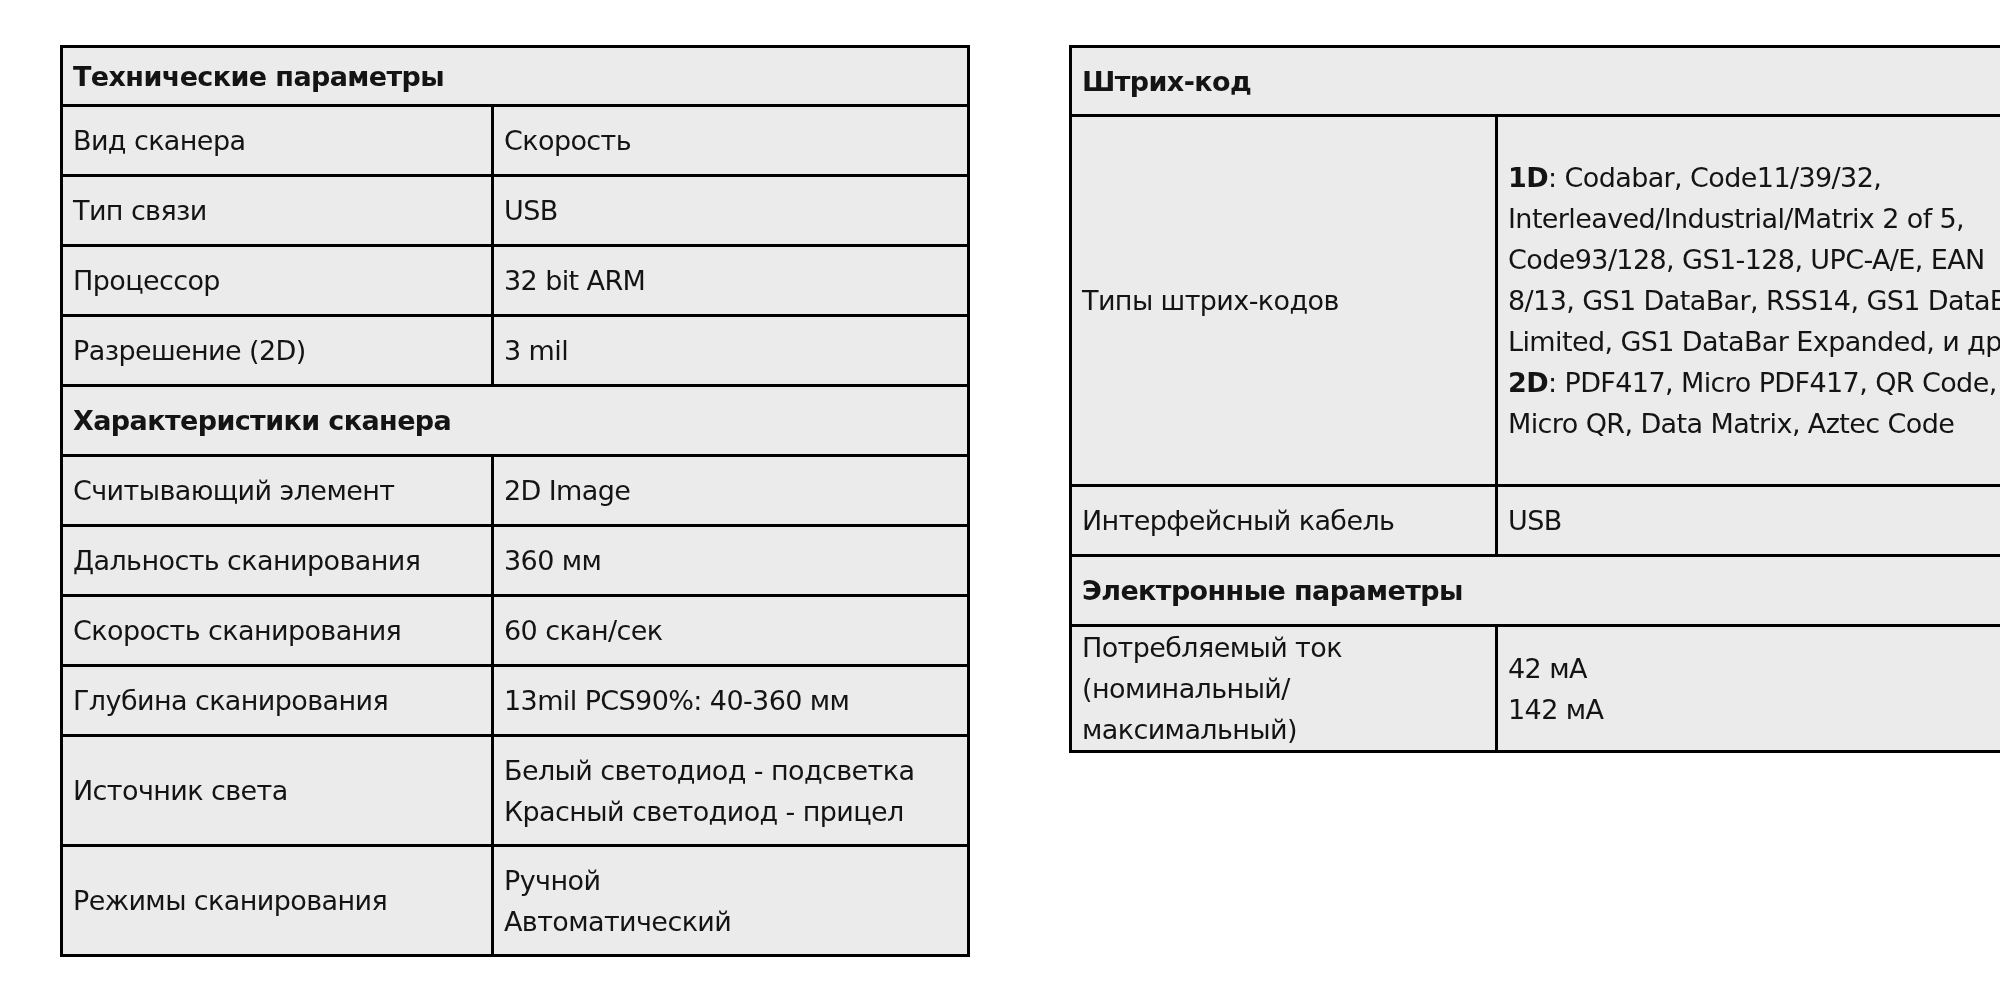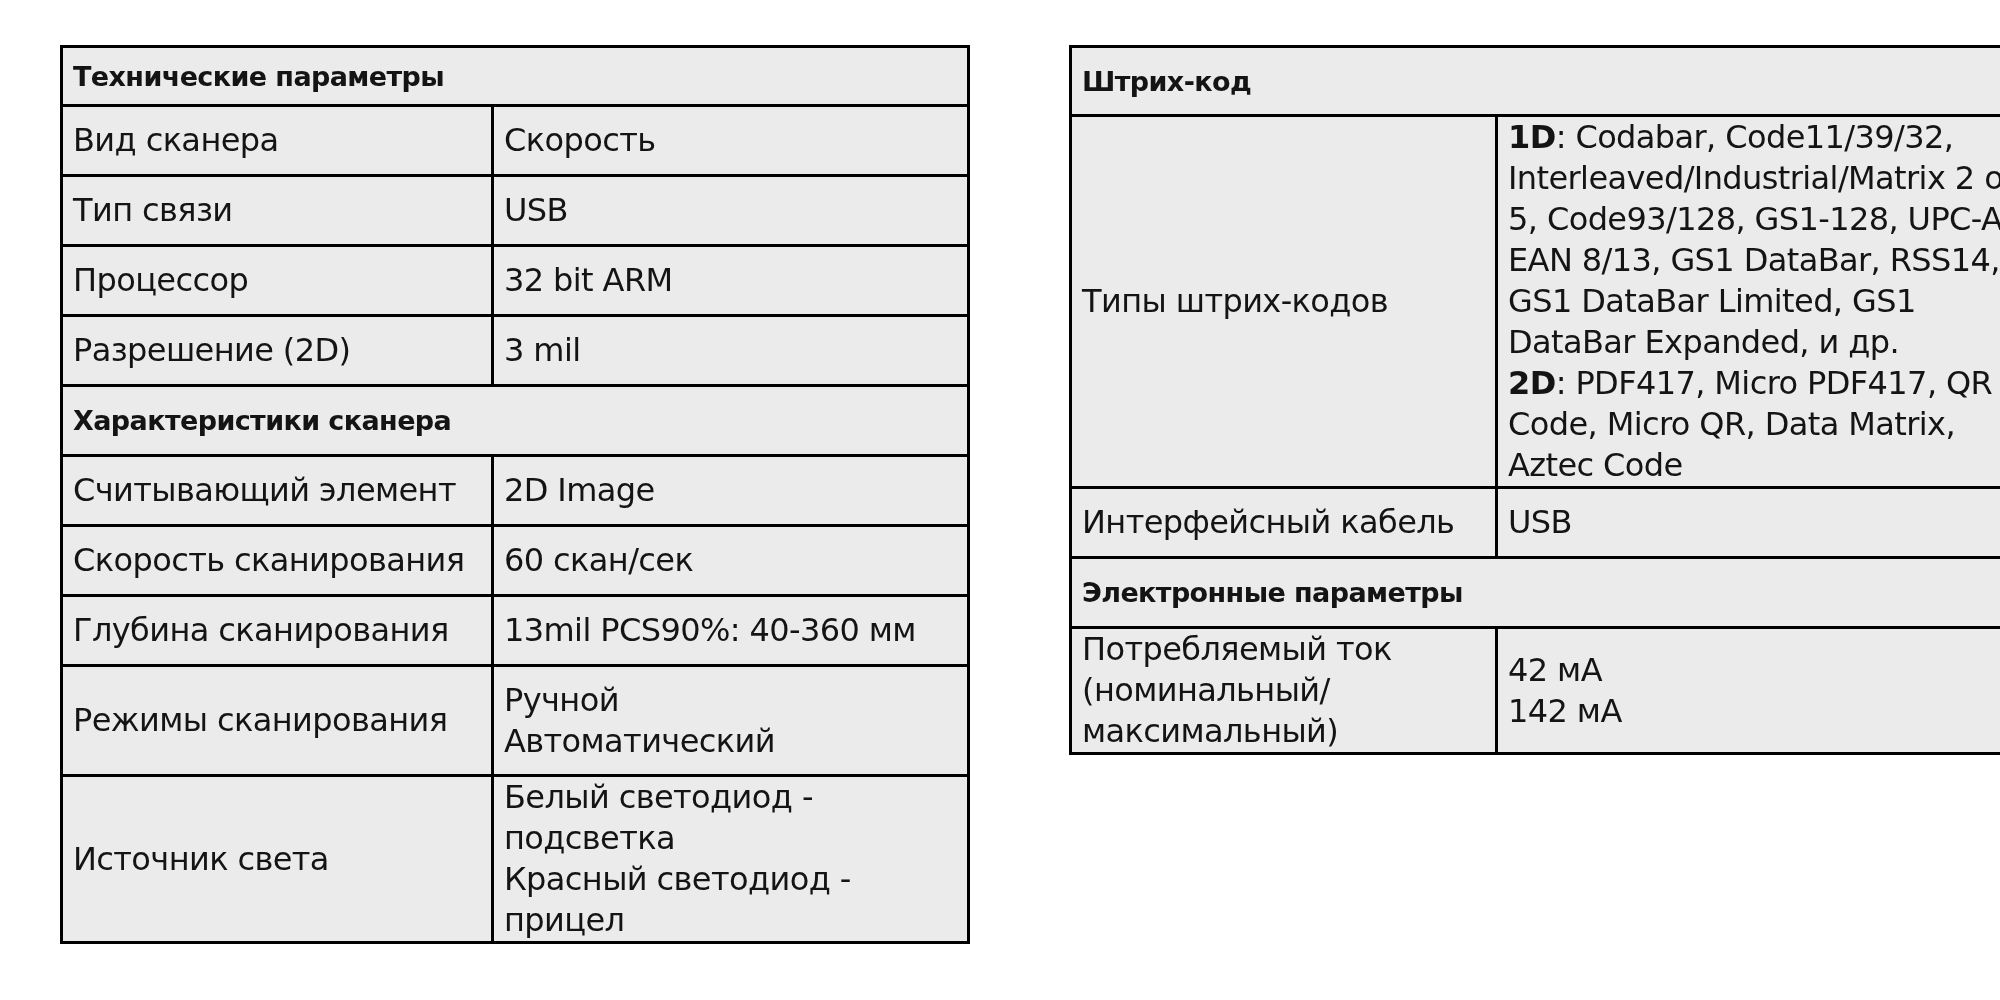--- a/index.html
+++ b/index.html
@@ -5,21 +5,21 @@
   html, body { margin: 0; padding: 0; }
   body {
     width: 2000px; height: 1000px; background: #ffffff; position: relative; overflow: hidden;
     font-family: "DejaVu Sans", "Liberation Sans", sans-serif; color: #141414;
   }
   .spec-table {
     position: absolute; top: 45px; border-collapse: collapse; table-layout: fixed;
     background: #ebebeb; border: 3px solid #000;
   }
   .spec-table td {
-    border: 3px solid #000; padding: 0 10px; font-size: 32px; line-height: 41px;
+    border: 3px solid #000; padding: 0 10px; font-size: 27px; line-height: 41px;
     vertical-align: middle; letter-spacing: -0.6px; box-sizing: border-box;
   }
   .spec-table td.section {
     text-align: left; font-weight: bold; font-size: 27px;
   }
   .spec-table td.value .line { display: block; }
   #left-table { left: 60px; width: 910px; }
   #right-table { left: 1069px; width: 990px; }
   #left-table col.c1 { width: 431px; }
   #right-table col.c1 { width: 426px; }
@@ -54,39 +54,43 @@
       <td class="value">3 mil</td>
     </tr>
     <tr style="height:70px">
       <td colspan="2" class="section">Характеристики сканера</td>
     </tr>
     <tr style="height:70px">
       <td>Считывающий элемент</td>
       <td class="value">2D Image</td>
     </tr>
     <tr style="height:70px">
+      <td>Дальность сканирования</td>
+      <td class="value">360 мм</td>
+    </tr>
+    <tr style="height:70px">
       <td>Скорость сканирования</td>
       <td class="value">60 скан/сек</td>
     </tr>
     <tr style="height:70px">
       <td>Глубина сканирования</td>
       <td class="value">13mil PCS90%: 40-360 мм</td>
     </tr>
     <tr style="height:110px">
+      <td>Источник света</td>
+      <td class="value">
+        <span class="line">Белый светодиод - подсветка</span>
+        <span class="line">Красный светодиод - прицел</span>
+      </td>
+    </tr>
+    <tr style="height:110px">
       <td>Режимы сканирования</td>
       <td class="value">
         <span class="line">Ручной</span>
         <span class="line">Автоматический</span>
-      </td>
-    </tr>
-    <tr style="height:110px">
-      <td>Источник света</td>
-      <td class="value">
-        <span class="line">Белый светодиод - подсветка</span>
-        <span class="line">Красный светодиод - прицел</span>
       </td>
     </tr>
   </tbody>
 </table>
 
 <table id="right-table" class="spec-table">
   <colgroup>
       <col class="c1">
       <col>
     </colgroup>

